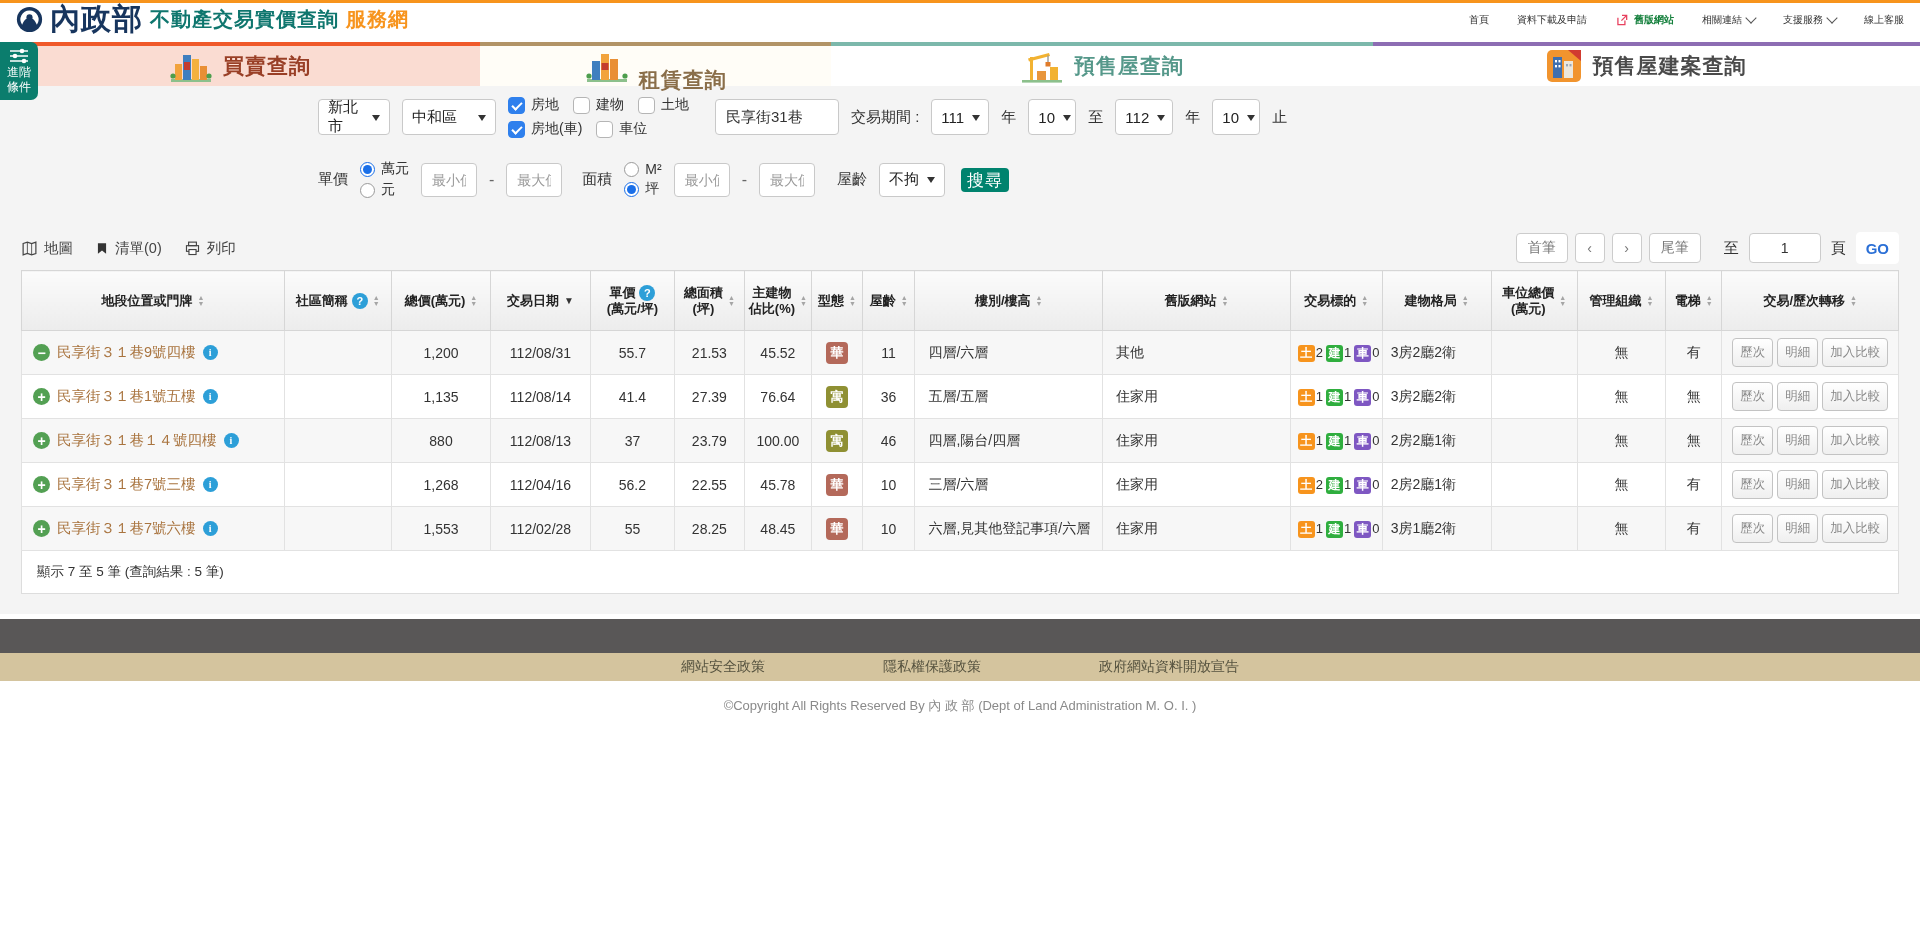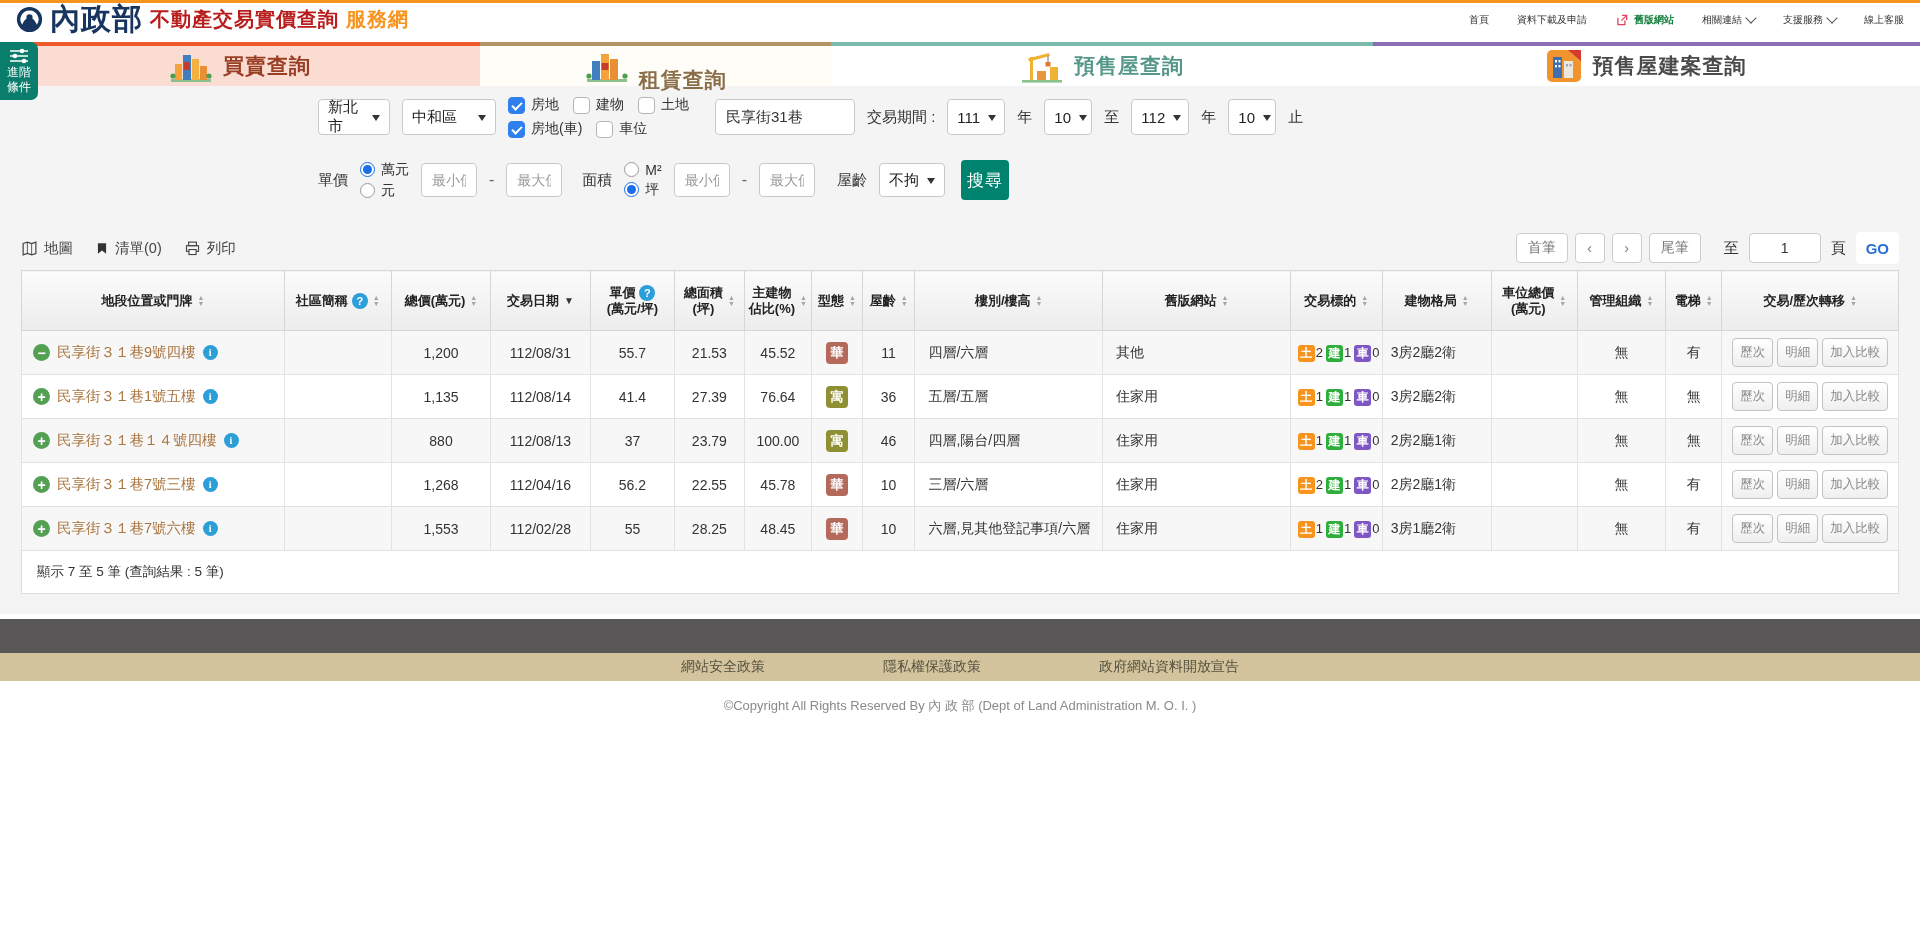--- a/index.html
+++ b/index.html
@@ -5,21 +5,21 @@
   html,body{margin:0;padding:0}
   body{width:1920px;height:931px;background:#fff;overflow:hidden;
        font-family:"Liberation Sans","DejaVu Sans",sans-serif;color:#333}
   a{text-decoration:none;color:inherit}
 
   
   .topstrip{height:3px;background:#f7941d}
   .topbar{height:33px;display:flex;align-items:center;padding:0 16px}
   .logo{display:flex;align-items:center;gap:7px}
   .logo-ministry{font-family:"Liberation Serif","DejaVu Serif",serif;font-size:30px;font-weight:bold;color:#17355e;letter-spacing:1px}
-  .logo-main{font-size:20px;font-weight:bold;color:#b91c1c;letter-spacing:1px}
+  .logo-main{font-size:20px;font-weight:bold;color:#0f766e;letter-spacing:1px}
   .logo-suffix{font-size:20px;font-weight:bold;color:#f7941d;letter-spacing:1px}
   .topnav{margin-left:auto;display:flex;align-items:center;gap:28px;font-size:10px;color:#333}
   .nav-item{display:flex;align-items:center;gap:5px;cursor:pointer}
   .nav-item.hl{color:#15803d;font-weight:bold}
   .caret{width:7px;height:7px;border-right:1.5px solid #555;border-bottom:1.5px solid #555;
          transform:rotate(45deg);margin-top:-4px}
 
   
   .tabs{display:flex;margin-top:6px;position:relative}
   .tab{height:40px;border-top:4px solid #ccc;display:flex;align-items:center;justify-content:center;
@@ -45,31 +45,31 @@
            font-size:15px;color:#222;cursor:pointer;gap:8px}
   .sel-caret{width:0;height:0;border:4px solid transparent;border-top:6px solid #333;margin-top:5px}
   .cb-block{display:flex;flex-direction:column;gap:6px;font-size:14px;color:#333}
   .cb-line{display:flex;align-items:center}
   .cb-item{display:flex;align-items:center;gap:6px;margin-right:14px;cursor:pointer}
   .cbx{width:17px;height:17px;border:1px solid #b5b5b5;border-radius:4px;background:#fff;box-sizing:border-box;position:relative;flex:none}
   .cbx.on{background:#2f80ed;border-color:#2f80ed}
   .cbx.on::after{content:"";position:absolute;left:5px;top:2px;width:4px;height:8px;
                  border:solid #fff;border-width:0 2px 2px 0;transform:rotate(45deg)}
   .txt-input{background:#fff;border:1px solid #c9c9c9;border-radius:4px;height:36px;box-sizing:border-box;
-             padding:0 10px;font-size:15px;color:#333;width:140px;outline:none;
+             padding:0 10px;font-size:15px;color:#333;width:124px;outline:none;
              font-family:"Liberation Sans","DejaVu Sans",sans-serif}
   .num-input{width:56px;height:34px;color:#333;font-size:14px}
   .num-input::placeholder{color:#9a9a9a}
   .flabel{font-size:15px;color:#333;white-space:nowrap}
   .radio-stack{display:flex;flex-direction:column;gap:3px;font-size:14px}
   .radio-line{display:flex;align-items:center;gap:6px;cursor:pointer}
   .radio{width:15px;height:15px;border:1.5px solid #9a9a9a;border-radius:50%;box-sizing:border-box;background:#fff;position:relative;flex:none}
   .radio.on{border-color:#1a6fe8}
   .radio.on::after{content:"";position:absolute;left:2px;top:2px;right:2px;bottom:2px;background:#1a6fe8;border-radius:50%}
-  .search-btn{background:#00836e;color:#fff;font-size:17px;border:none;border-radius:4px;height:40px;
+  .search-btn{background:#00836e;color:#fff;font-size:17px;border:none;border-radius:4px;height:24px;
               width:48px;cursor:pointer;font-family:inherit;letter-spacing:1px}
   .dash{color:#666}
 
   
   .results{padding:0 21px 20px}
   .toolbar{display:flex;align-items:center;height:44px}
   .tool-item{display:flex;align-items:center;gap:6px;font-size:14.5px;color:#444;cursor:pointer;margin-right:22px}
   .pagination{margin-left:auto;display:flex;align-items:center;gap:7px}
   .pg-btn{height:30px;min-width:34px;padding:8px 11px;background:#fff;border:1px solid #ccc;border-radius:4px;
           color:#777;font-size:14px;display:flex;align-items:center;justify-content:center;cursor:pointer;box-sizing:border-box}

